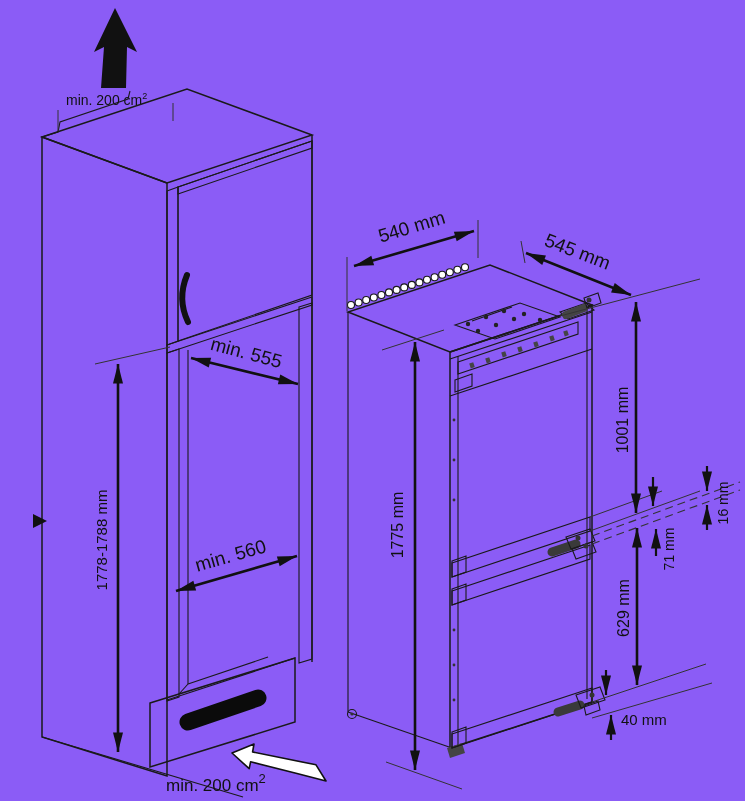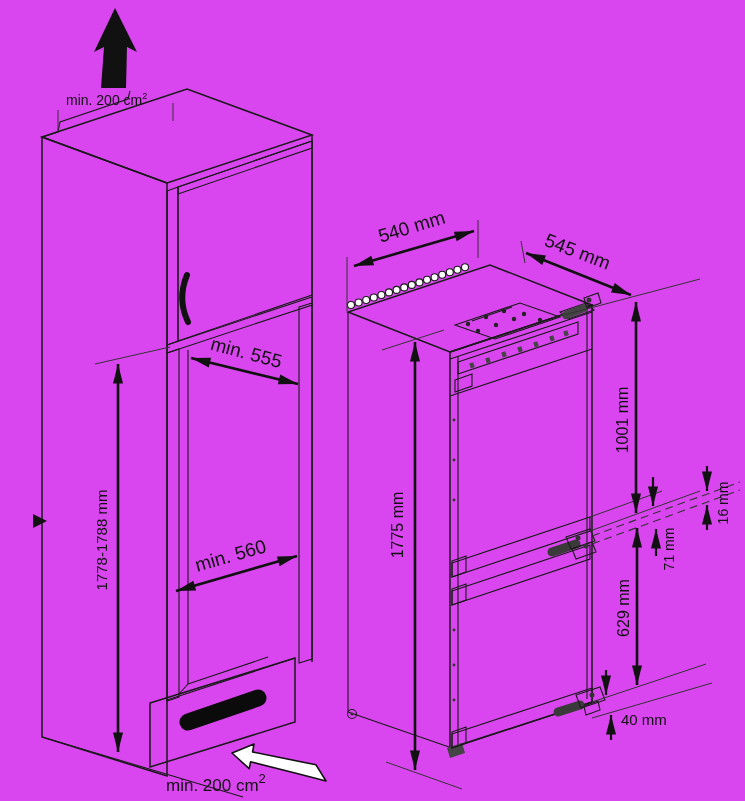--- a/index.html
+++ b/index.html
@@ -1,16 +1,16 @@
 <!DOCTYPE html>
 <html><head>
 <meta charset="utf-8">
 <style>
   html,body{margin:0;padding:0;background:#fff;}
-  .stage{position:relative;width:745px;height:801px;background:#d946ef;overflow:hidden;}
+  .stage{position:relative;width:745px;height:801px;background:#8b5cf6;overflow:hidden;}
   svg{display:block;}
   .lbl{font-family:"Liberation Sans","DejaVu Sans",sans-serif;fill:#111;}
   .f14{font-size:14px;} .f15{font-size:15px;} .f16{font-size:16px;}
   .f17{font-size:17px;} .f19{font-size:19px;}
   .ln{stroke:#1a1a1a;fill:none;}
   .w1{stroke-width:1.1;} .w15{stroke-width:1.5;}
   .dim{stroke:#111;stroke-width:2.6;fill:none;}
   .dimthin{stroke:#111;stroke-width:2.2;fill:none;}
   .ext{stroke:#333;stroke-width:1;fill:none;}
   .dash{stroke:#333;stroke-width:1.1;fill:none;stroke-dasharray:8 5;}

